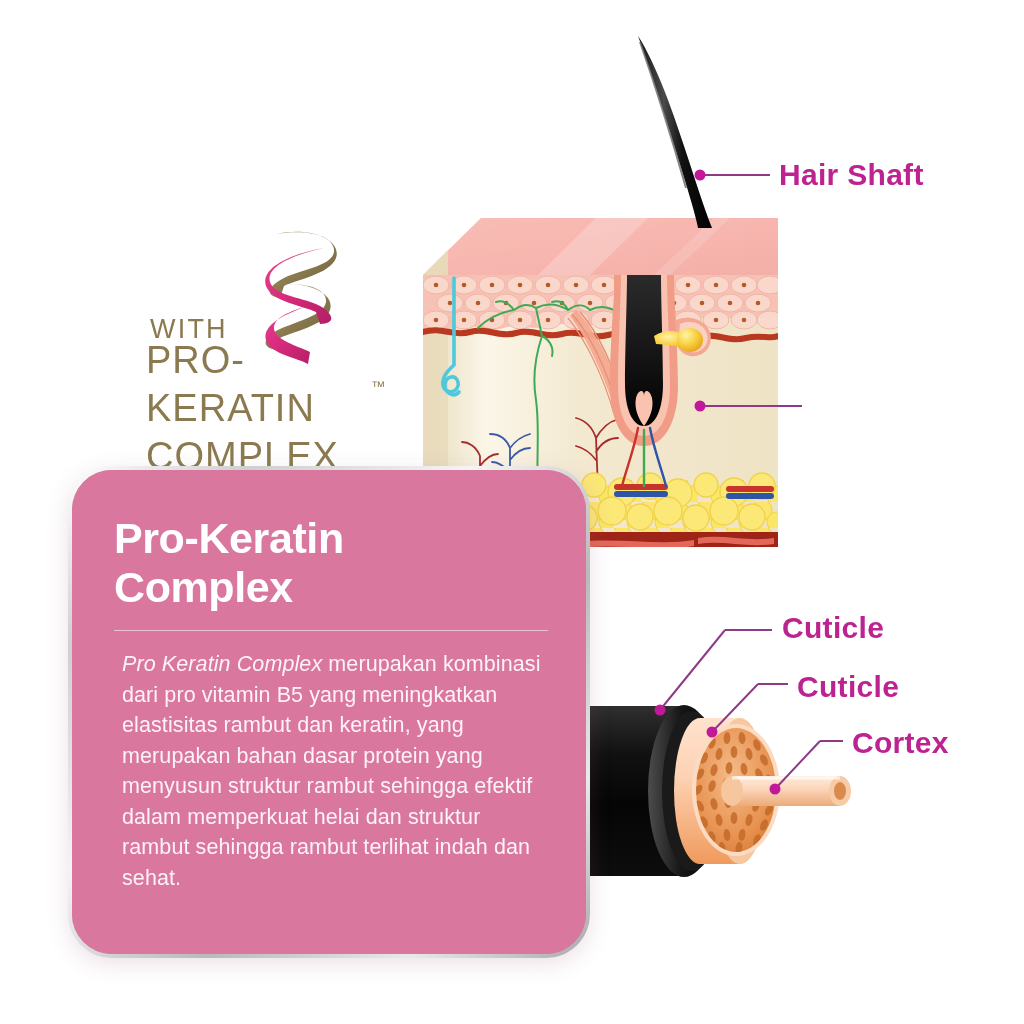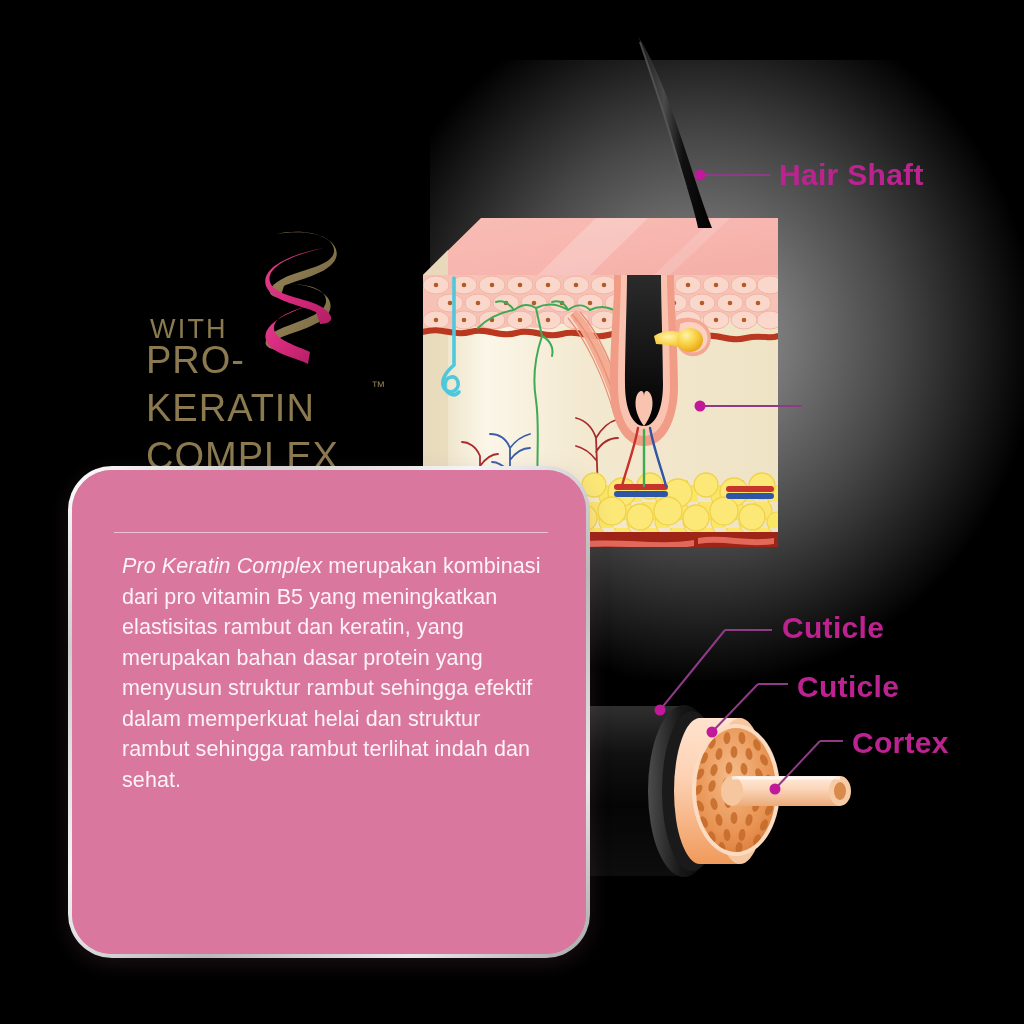--- a/index.html
+++ b/index.html
@@ -3,21 +3,21 @@
 <meta charset="utf-8">
 <style>
   * { margin:0; padding:0; box-sizing:border-box; }
   html,body{
     width:1024px; height:1024px; overflow:hidden;
     background:#fde2e9;
     font-family:"Liberation Sans", sans-serif;
   }
   #stage{
     position:relative; width:1024px; height:1024px;
-    background:#000000;
+    background:#ffffff;
     overflow:hidden;
   }
   
   .glow{
     position:absolute; left:430px; top:60px; width:600px; height:620px;
     background:radial-gradient(ellipse at 45% 45%, rgba(255,255,255,0.62) 0%, rgba(255,255,255,0.28) 42%, rgba(255,255,255,0) 72%);
     pointer-events:none;
   }
 
   
@@ -496,18 +496,20 @@
     </div>
     <div class="logo-with">WITH</div>
     <div class="logo-main">PRO-
 KERATIN
 COMPLEX</div>
     <div class="logo-tm">™</div>
   </div>
 
   <div class="card">
     <div class="card-inner">
+      <div class="card-title">Pro-Keratin
+Complex</div>
       <div class="card-rule"></div>
       <div class="card-body"><span class="em">Pro Keratin Complex</span><span> merupakan kombinasi dari pro vitamin B5 yang meningkatkan elastisitas rambut dan keratin, yang merupakan bahan dasar protein yang menyusun struktur rambut sehingga efektif dalam memperkuat helai dan struktur rambut sehingga rambut terlihat indah dan sehat.</span></div>
     </div>
   </div>
 
 </div>
 
 </body></html>

